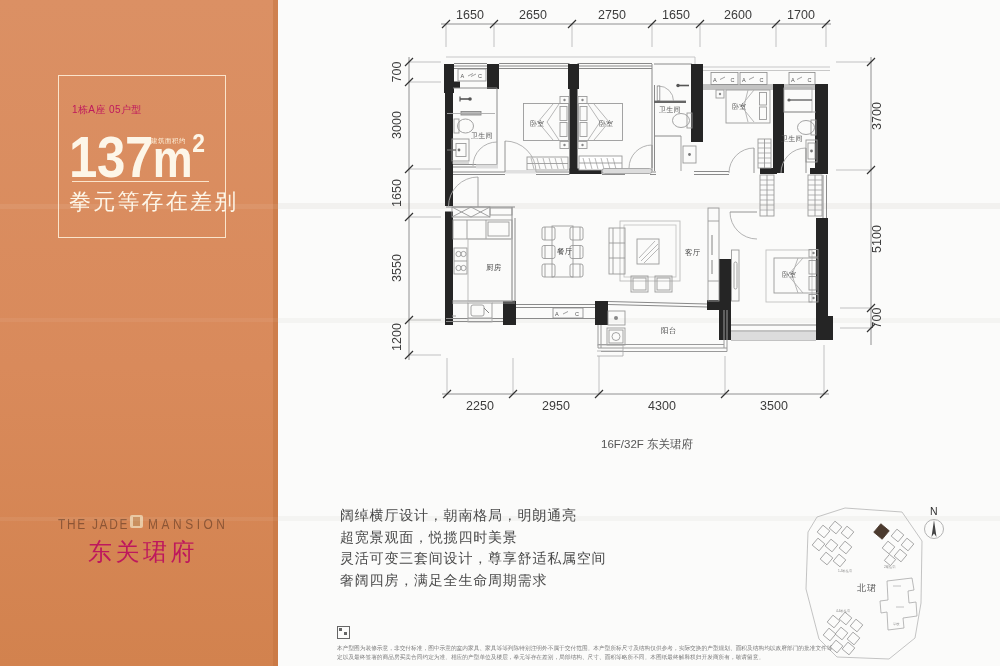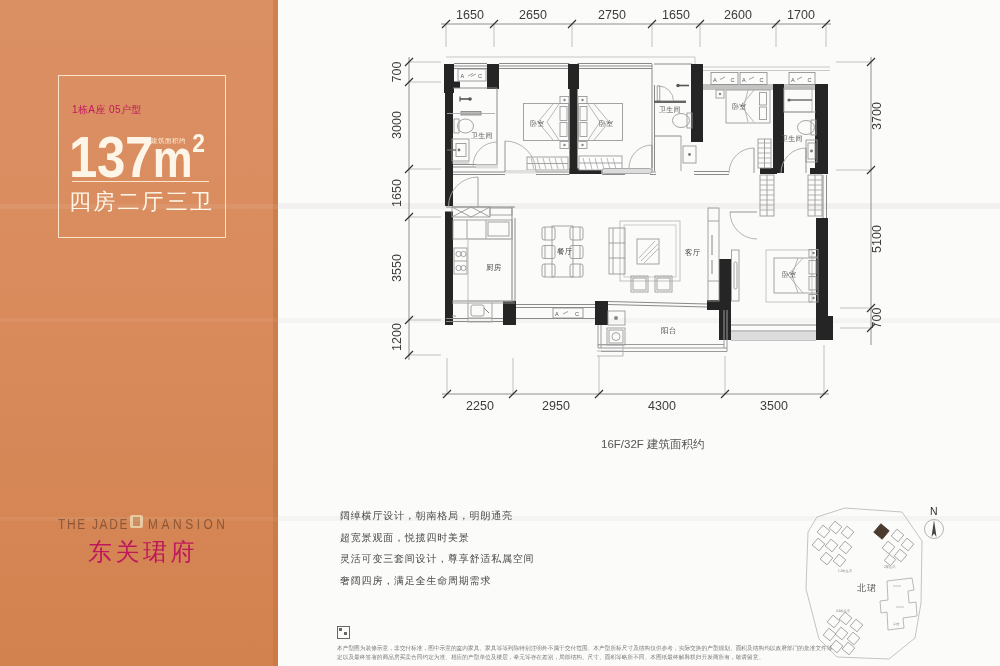--- a/index.html
+++ b/index.html
@@ -16,21 +16,21 @@
 <div class="abs" style="left:58px;top:75px;width:166px;height:161px;border:1px solid rgba(255,243,222,.85);"></div>
 
 <div class="abs" style="left:72px;top:103px;width:200px;font-size:10px;letter-spacing:0.4px;color:#be185d;">1栋A座 05户型</div>
 
 <div class="abs" style="left:69px;top:128px;width:200px;color:#fdf6e8;font-size:58px;font-weight:bold;line-height:1;letter-spacing:-0.5px;transform:scaleX(0.88);transform-origin:0 0;">137<span style="font-size:51px;">m</span><span style="font-size:26px;vertical-align:25px;letter-spacing:0;">2</span></div>
 
 <div class="abs" style="left:151px;top:137px;width:40px;font-size:6.5px;color:#fdf0da;letter-spacing:.5px;">建筑面积约</div>
 
 <div class="abs" style="left:72px;top:181px;width:137px;height:1px;background:rgba(255,243,222,.85);"></div>
 
-<div class="abs" style="left:69px;top:187px;width:170px;font-size:22px;letter-spacing:2.2px;color:#fdf6e8;">四房二厅三卫</div>
+<div class="abs" style="left:69px;top:187px;width:170px;font-size:22px;letter-spacing:2.2px;color:#fdf6e8;">拳元等存在差别</div>
 
 <div class="abs" style="left:58px;top:516px;font-size:14px;letter-spacing:2px;color:#8c5535;transform:scaleX(0.85);transform-origin:0 0;">THE JADE</div>
 
 <div class="abs" style="left:148px;top:516px;font-size:14px;letter-spacing:4.2px;color:#8c5535;transform:scaleX(0.85);transform-origin:0 0;">MANSION</div>
 
 <div class="abs" style="left:130px;top:515px;width:13px;height:13px;background:#e9c9a4;border-radius:2px;">
 <div class="abs" style="left:3px;top:2px;width:7px;height:9px;background:#c98f5e;"></div>
 </div>
 
 <div class="abs" style="left:88px;top:536px;width:200px;font-size:24px;letter-spacing:3.5px;color:#be185d;">东关珺府</div>
@@ -520,23 +520,23 @@
   <text x="857" y="591" font-size="9" fill="#555" letter-spacing="1">北珺</text>
 
   <g>
     <circle cx="934" cy="529" r="9.5" stroke="#aaa" stroke-width="0.9" fill="none"></circle>
     <path d="M934,520 L931.5,537 L934,533.5 L936.5,537 Z" fill="#444"></path>
     <text x="930" y="515" font-size="10.5" fill="#333">N</text>
   </g>
   </g>
 </svg>
 
-<div class="abs" style="left:601px;top:437px;font-size:11.5px;color:#555;letter-spacing:0px;">16F/32F 建筑面积约</div>
-
-<div class="abs" style="left:340px;top:505px;font-size:10px;color:#4a4a4a;line-height:21.5px;letter-spacing:.8px;">
+<div class="abs" style="left:601px;top:437px;font-size:11.5px;color:#555;letter-spacing:0px;">16F/32F 东关珺府</div>
+
+<div class="abs" style="left:340px;top:505px;font-size:14px;color:#4a4a4a;line-height:21.5px;letter-spacing:.8px;">
 阔绰横厅设计，朝南格局，明朗通亮<br>
 超宽景观面，悦揽四时美景<br>
 灵活可变三套间设计，尊享舒适私属空间<br>
 奢阔四房，满足全生命周期需求
 </div>
 
 <div class="abs" style="left:337px;top:643px;width:900px;font-size:11.4px;color:#7a7a7a;line-height:19px;letter-spacing:0;white-space:nowrap;transform:scale(0.5);transform-origin:0 0;">
 本产型图为装修示意，非交付标准，图中示意的室内家具、家具等等列陈特别注明外不属于交付范围。本产型所标尺寸及结构仅供参考，实际交换的产型规划、面积及结构均以政府部门的批准文件等<br>
 定以及最终签署的商品房买卖合同约定为准。相应的产型单位及楼层，拳元等存在差别，局部结构、尺寸、面积等略所不同。本图纸最终解释权归开发商所有，敬请留意。
 </div>

